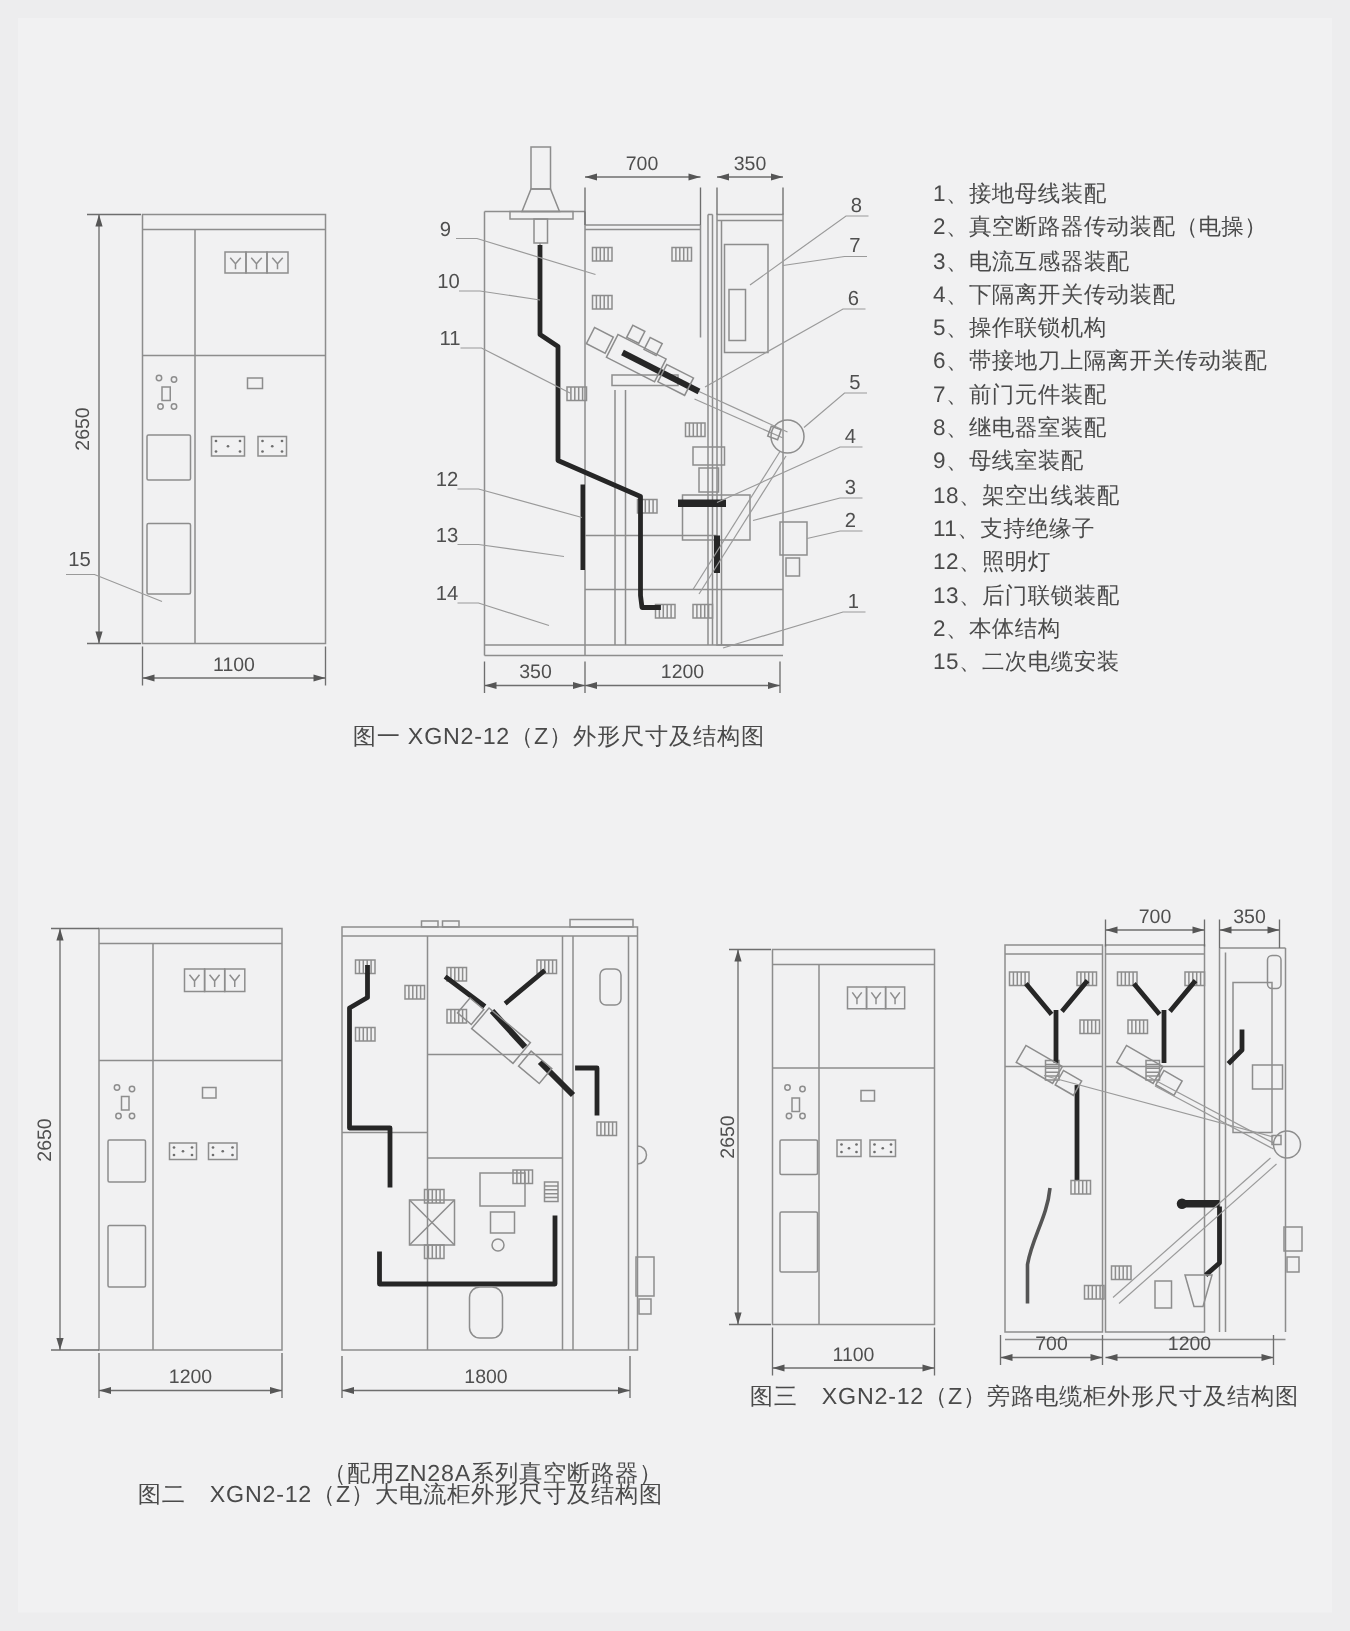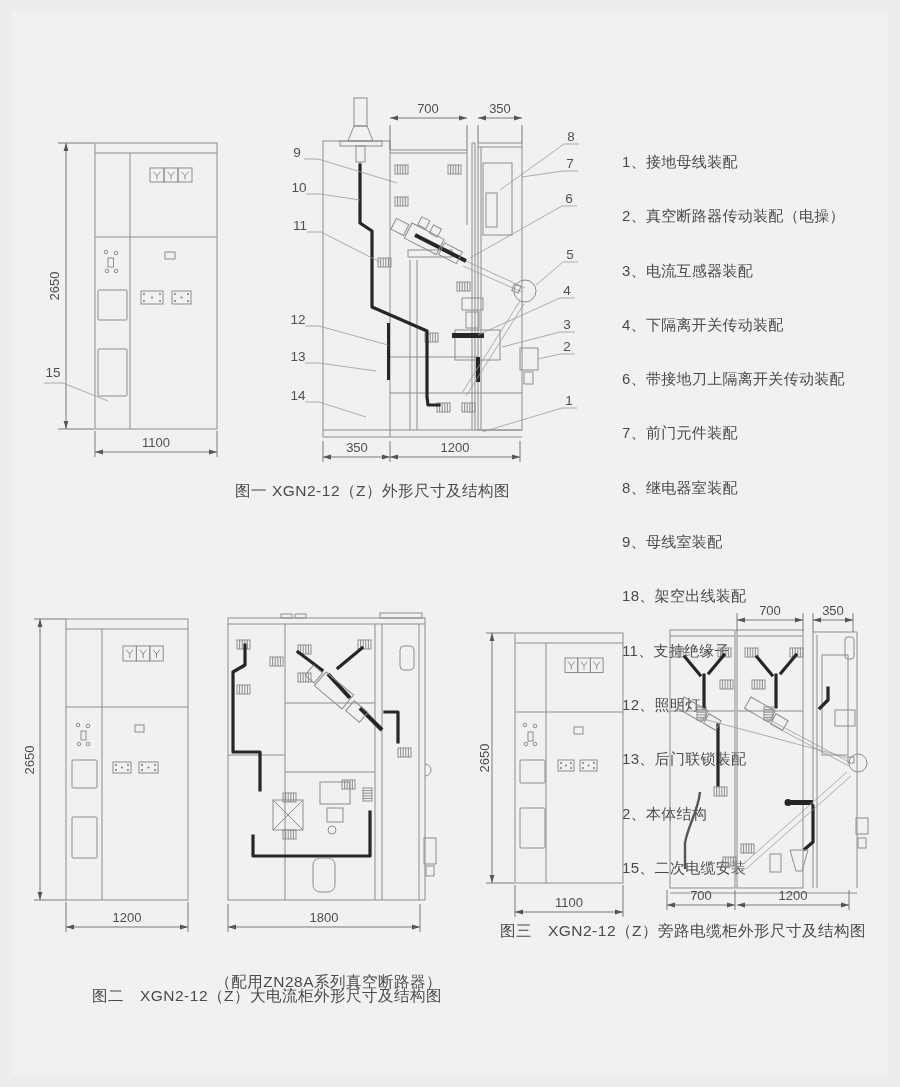--- a/index.html
+++ b/index.html
@@ -14,21 +14,21 @@
   svg .ah{fill:#565656;stroke:none;}
   svg .bus{stroke:#262626;fill:none;stroke-width:3.2;stroke-linejoin:round;stroke-linecap:square;}
   svg .bus2{stroke:#262626;fill:none;stroke-width:4;}
   svg .blk{fill:#262626;stroke:none;}
   svg .dot{fill:#6e6e6e;stroke:none;}
   svg .cable{stroke:#555;fill:none;stroke-width:2.4;}
   svg text{font-family:"Liberation Sans","DejaVu Sans",sans-serif;font-size:13px;fill:#4f4f4f;}
   svg text.co{font-size:13.5px;}
   .caption{position:absolute;text-align:right;font-size:15.5px;color:#4a4a4a;letter-spacing:.5px;white-space:pre;}
   .legend{position:absolute;left:622px;top:119px;font-size:15px;color:#4a4a4a;line-height:22.3px;letter-spacing:.3px;}
-  .legend div{white-space:pre;margin-top:32px;}
+  .legend div{white-space:pre;}
 </style>
 </head>
 <body>
 
 <div class="page">
 <div class="inner"></div>
 
 <svg class="abs" style="left:40px;top:95px" width="215" height="375" viewBox="0 0 215 375">
   <g class="ln">
     <rect x="55" y="48" width="122" height="286"></rect>
@@ -211,20 +211,21 @@
     <text class="co" x="299" y="310" text-anchor="middle">1</text>
     <path class="ln2" d="M307,313 L292,313 L212,337"></path>
   </g>
 </svg>
 
 <div class="legend">
   <div>1、接地母线装配</div>
   <div>2、真空断路器传动装配（电操）</div>
   <div>3、电流互感器装配</div>
   <div>4、下隔离开关传动装配</div>
+  <div>5、操作联锁机构</div>
   <div>6、带接地刀上隔离开关传动装配</div>
   <div>7、前门元件装配</div>
   <div>8、继电器室装配</div>
   <div>9、母线室装配</div>
   <div>18、架空出线装配</div>
   <div>11、支持绝缘子</div>
   <div>12、照明灯</div>
   <div>13、后门联锁装配</div>
   <div>2、本体结构</div>
   <div>15、二次电缆安装</div>

